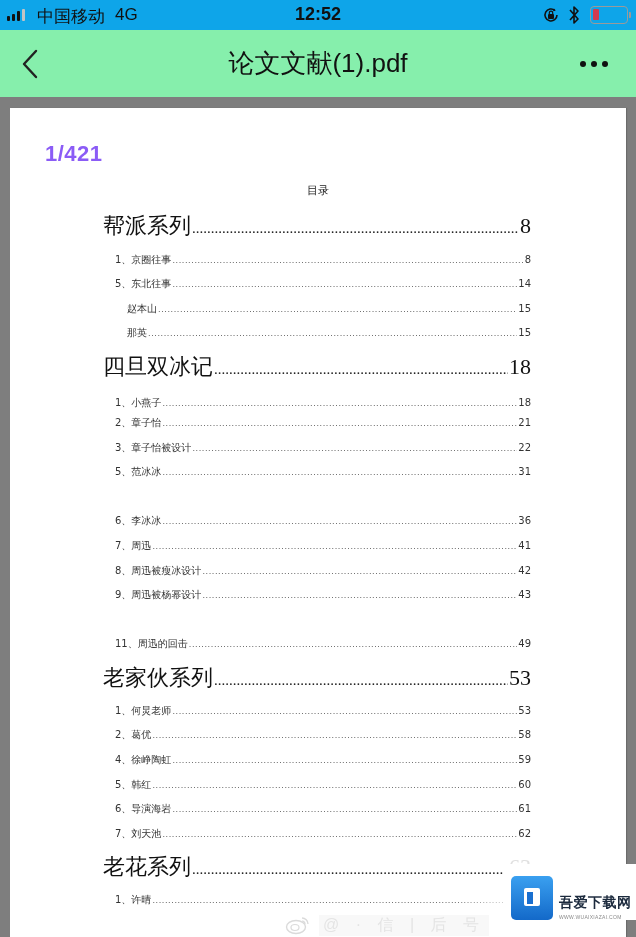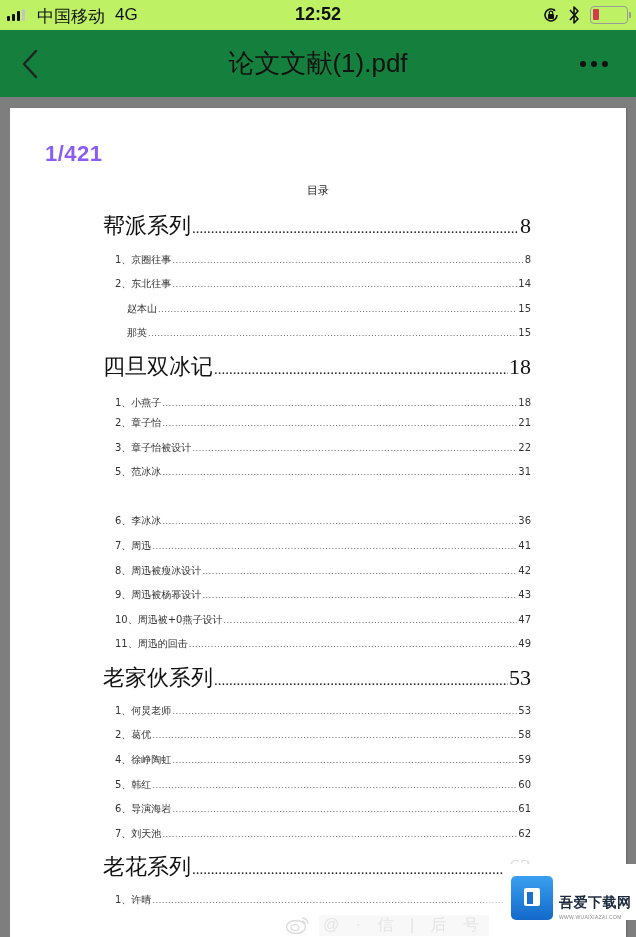--- a/index.html
+++ b/index.html
@@ -1,34 +1,34 @@
 <!DOCTYPE html>
 <html><head>
 <meta charset="utf-8">
 <style>
   * { margin: 0; padding: 0; box-sizing: border-box; }
   html, body { width: 636px; height: 937px; overflow: hidden; background: #ffffff; }
   body { position: relative; font-family: "Liberation Sans", "DejaVu Sans", sans-serif; color: #111; }
 
   
-  .status-bar { position: absolute; left: 0; top: 0; width: 636px; height: 30px; background: #bef264; }
+  .status-bar { position: absolute; left: 0; top: 0; width: 636px; height: 30px; background: #0ea5e9; }
   .signal { position: absolute; left: 7px; top: 9px; display: flex; align-items: flex-end; gap: 2px; height: 12px; }
   .signal span { display: block; width: 3px; background: #111; border-radius: 1px; }
   .signal span.dim { background: #c4c4c4; }
   .carrier { position: absolute; left: 37px; top: 5px; font-size: 17px; color: #111; }
   .network { position: absolute; left: 115px; top: 5px; font-size: 17px; color: #111; }
   .clock { position: absolute; left: 0; width: 636px; top: 4px; text-align: center; font-size: 18px; font-weight: 600; color: #111; }
   .rotation-lock { position: absolute; left: 542px; top: 6px; width: 18px; height: 18px; }
   .bluetooth { position: absolute; left: 568px; top: 5px; width: 12px; height: 20px; }
   .battery { position: absolute; left: 590px; top: 6px; width: 38px; height: 18px; border: 1.5px solid #9a9a9a; border-radius: 4px; }
   .battery .fill { position: absolute; left: 2px; top: 2px; width: 6px; height: 11px; background: #d13a4f; border-radius: 1px; }
   .battery-cap { position: absolute; left: 629px; top: 12px; width: 2px; height: 6px; background: #9a9a9a; border-radius: 0 1px 1px 0; }
 
   
-  .nav-bar { position: absolute; left: 0; top: 30px; width: 636px; height: 67px; background: #15803d; }
+  .nav-bar { position: absolute; left: 0; top: 30px; width: 636px; height: 67px; background: #86efac; }
   .back-btn { position: absolute; left: 14px; top: 14px; width: 34px; height: 40px; cursor: pointer; }
   .nav-title { position: absolute; left: 0; width: 636px; top: 16px; text-align: center; font-size: 26px; color: #111; }
   .more-btn { position: absolute; left: 574px; top: 20px; width: 40px; height: 28px; display: flex; align-items: center; justify-content: center; gap: 5px; cursor: pointer; }
   .more-btn span { width: 6px; height: 6px; border-radius: 50%; background: #111; display: block; }
 
   
   .viewer { position: absolute; left: 0; top: 97px; width: 636px; height: 840px; background: #7e7e7e; }
   .page { position: absolute; left: 10px; top: 11px; width: 616px; height: 840px; background: #ffffff; box-shadow: 1px 0 1px rgba(0,0,0,0.15); }
 
   .page-indicator { position: absolute; left: 35px; top: 33px; font-size: 22px; font-weight: 700; color: #8b5cf6; letter-spacing: 0.5px; }
@@ -115,21 +115,21 @@
       <span class="label">帮派系列</span>
         <span class="leader"></span>
         <span class="pg">8</span>
     </div>
     <div class="toc-row toc-i" style="top:145px">
       <span class="label">1、京圈往事</span>
         <span class="leader"></span>
         <span class="pg">8</span>
     </div>
     <div class="toc-row toc-i" style="top:169px">
-      <span class="label">2、东北往事</span>
+      <span class="label">5、东北往事</span>
         <span class="leader"></span>
         <span class="pg">14</span>
     </div>
     <div class="toc-row toc-i sub" style="top:194px">
       <span class="label">赵本山</span>
         <span class="leader"></span>
         <span class="pg">15</span>
     </div>
     <div class="toc-row toc-i sub" style="top:218px">
       <span class="label">那英</span>
@@ -174,25 +174,20 @@
     </div>
     <div class="toc-row toc-i" style="top:456px">
       <span class="label">8、周迅被瘦冰设计</span>
         <span class="leader"></span>
         <span class="pg">42</span>
     </div>
     <div class="toc-row toc-i" style="top:480px">
       <span class="label">9、周迅被杨幂设计</span>
         <span class="leader"></span>
         <span class="pg">43</span>
-    </div>
-    <div class="toc-row toc-i" style="top:505px">
-      <span class="label">10、周迅被+0燕子设计</span>
-        <span class="leader"></span>
-        <span class="pg">47</span>
     </div>
     <div class="toc-row toc-i" style="top:529px">
       <span class="label">11、周迅的回击</span>
         <span class="leader"></span>
         <span class="pg">49</span>
     </div>
 
     <div class="toc-row toc-h" style="top:555px">
       <span class="label">老家伙系列</span>
         <span class="leader"></span>

